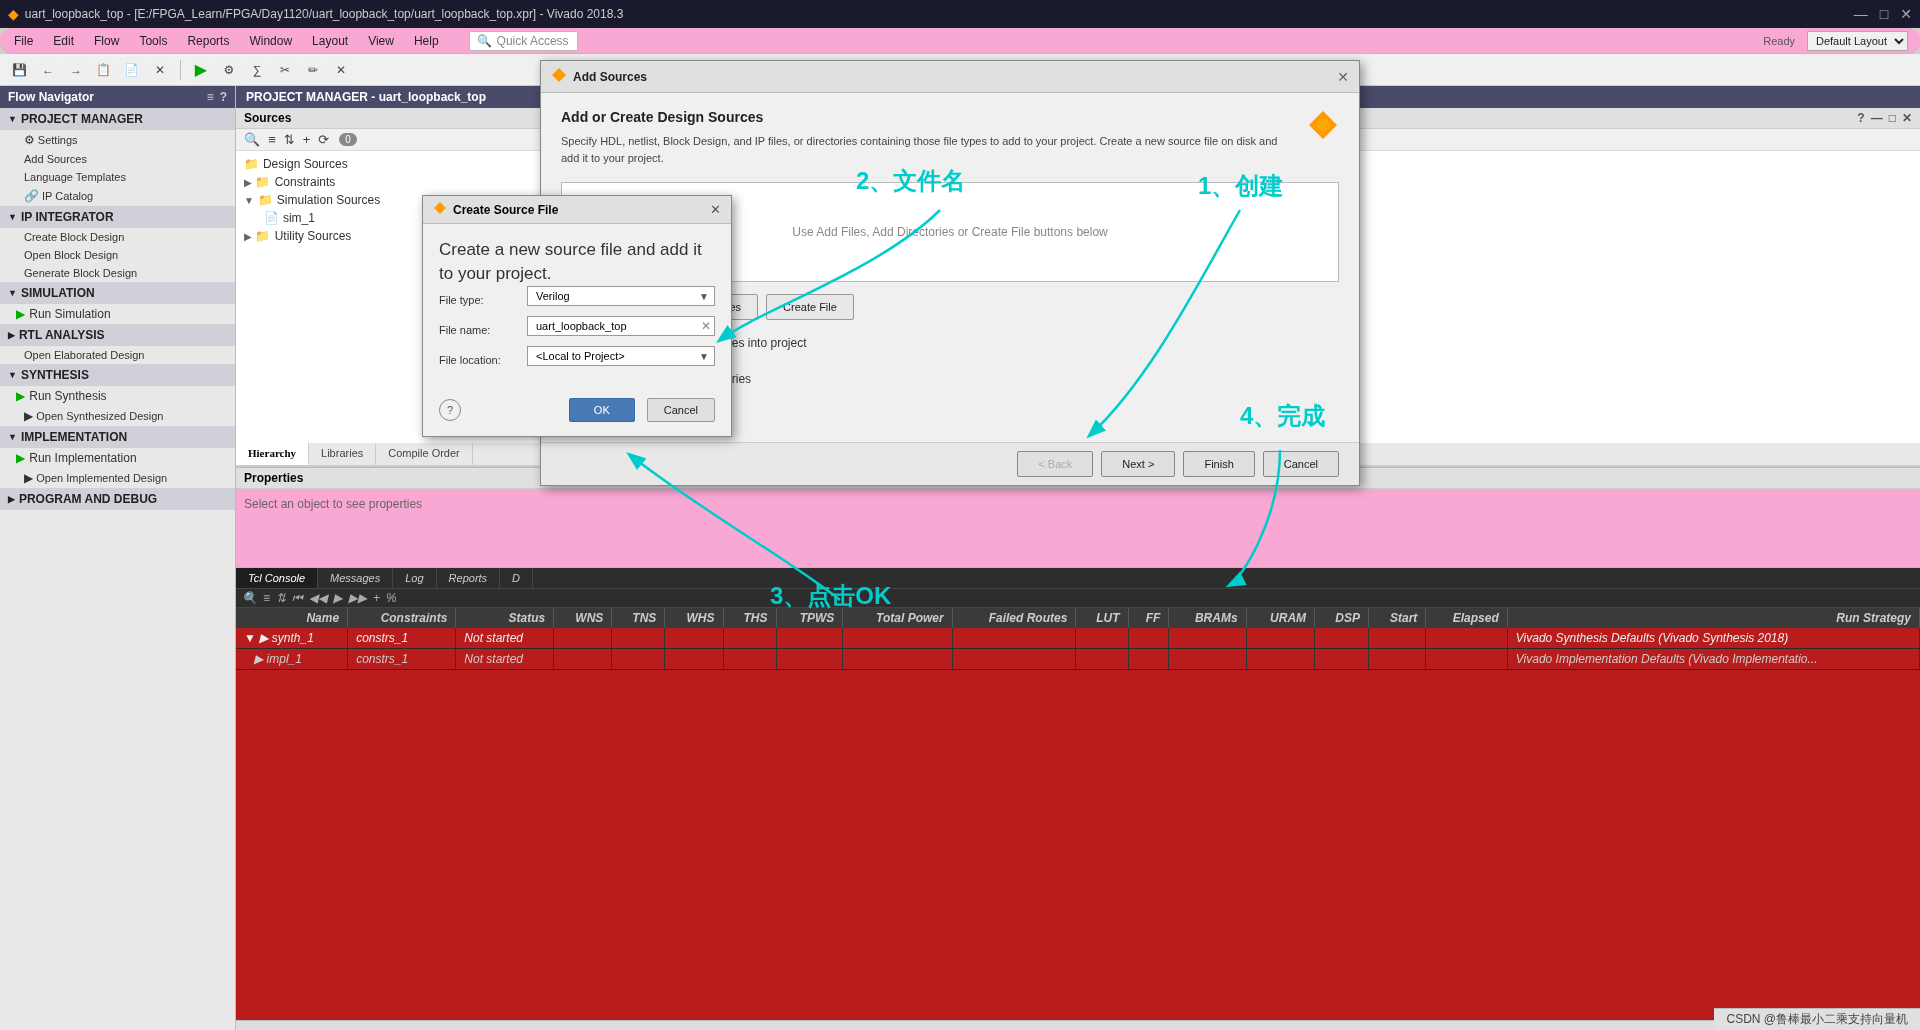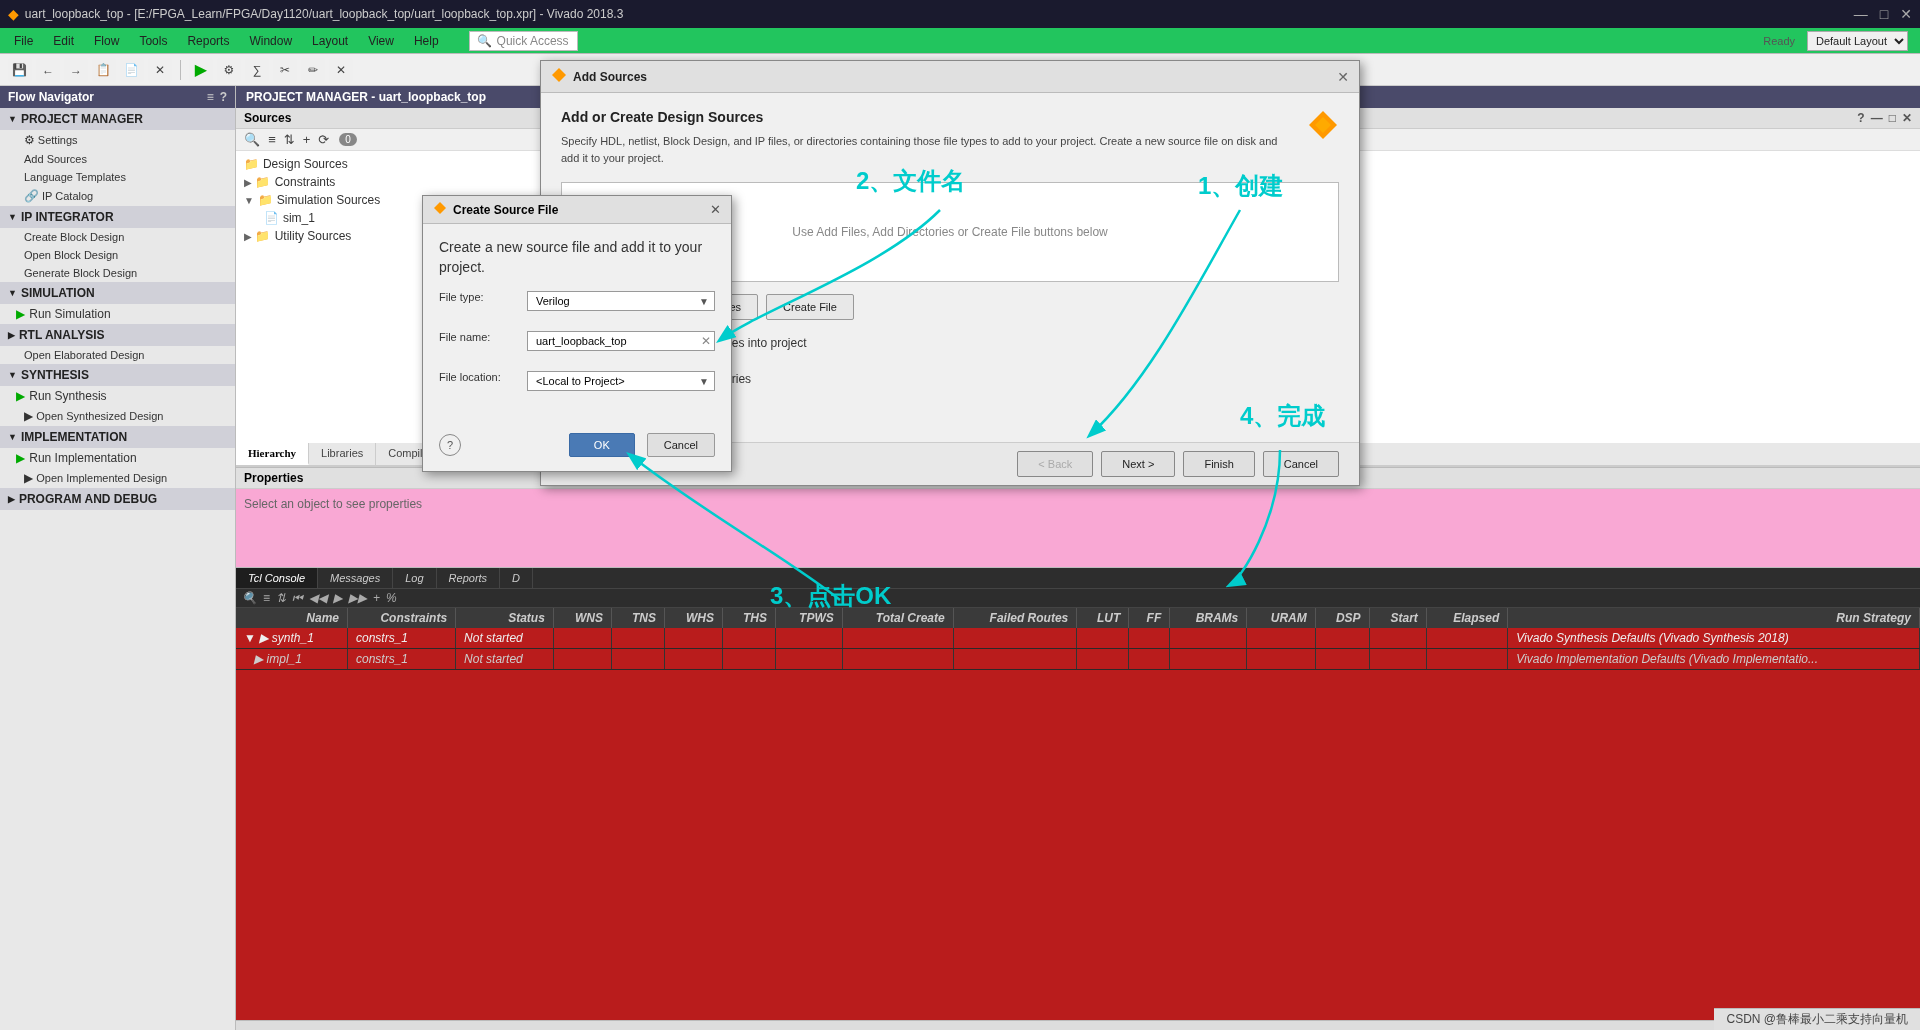--- a/index.html
+++ b/index.html
@@ -16,26 +16,27 @@
       justify-content: space-between;
     }
     .title-bar-left { display: flex; align-items: center; gap: 6px; }
     .title-bar-icon { color: #f90; font-size: 14px; }
     .title-bar-title { color: #ccc; font-size: 12px; }
     .title-bar-right { display: flex; gap: 12px; }
     .title-btn { color: #aaa; cursor: pointer; font-size: 14px; }
 
     
     .menu-bar {
-      background: #22c55e;
+      background: #f9a8d4;
       height: 26px;
       display: flex;
       align-items: center;
       padding: 0 4px;
       border-bottom: 1px solid #bbb;
+      border-radius: 12px;
     }
     .menu-item {
       padding: 2px 10px;
       cursor: pointer;
       color: #222;
     }
     .quick-access {
       margin-left: 20px;
       border: 1px solid #bbb;
       padding: 2px 8px;
@@ -325,22 +326,22 @@
       background: #e0e0e0;
       padding: 5px 10px;
       display: flex;
       align-items: center;
       justify-content: space-between;
       border-bottom: 1px solid #bbb;
     }
     .dialog-title { display: flex; align-items: center; gap: 6px; font-weight: bold; font-size: 11px; }
     .dialog-close { cursor: pointer; color: #555; font-size: 13px; }
     .dialog-body { padding: 14px 16px; }
-    .dialog-desc { font-size: 14px; color: #333; margin-bottom: 14px; line-height: 1.4; }
-    .dialog-row { display: flex; align-items: flex-start; margin-bottom: 20px; gap: 8px; }
+    .dialog-desc { font-size: 17px; color: #333; line-height: 1.4; }
+    .dialog-row { display: flex; align-items: flex-end; margin-bottom: 10px; gap: 8px; }
     .dialog-label { font-size: 11px; color: #333; width: 80px; flex-shrink: 0; }
     .dialog-select-wrap { flex: 1; position: relative; }
     .dialog-select {
       width: 100%;
       padding: 3px 20px 3px 8px;
       border: 1px solid #999;
       background: white;
       font-size: 11px;
       appearance: none;
       cursor: pointer;
@@ -630,21 +631,21 @@
           <thead>
             <tr>
               <th>Name</th>
               <th>Constraints</th>
               <th>Status</th>
               <th>WNS</th>
               <th>TNS</th>
               <th>WHS</th>
               <th>THS</th>
               <th>TPWS</th>
-              <th>Total Create</th>
+              <th>Total Power</th>
               <th>Failed Routes</th>
               <th>LUT</th>
               <th>FF</th>
               <th>BRAMs</th>
               <th>URAM</th>
               <th>DSP</th>
               <th>Start</th>
               <th>Elapsed</th>
               <th>Run Strategy</th>
             </tr>

